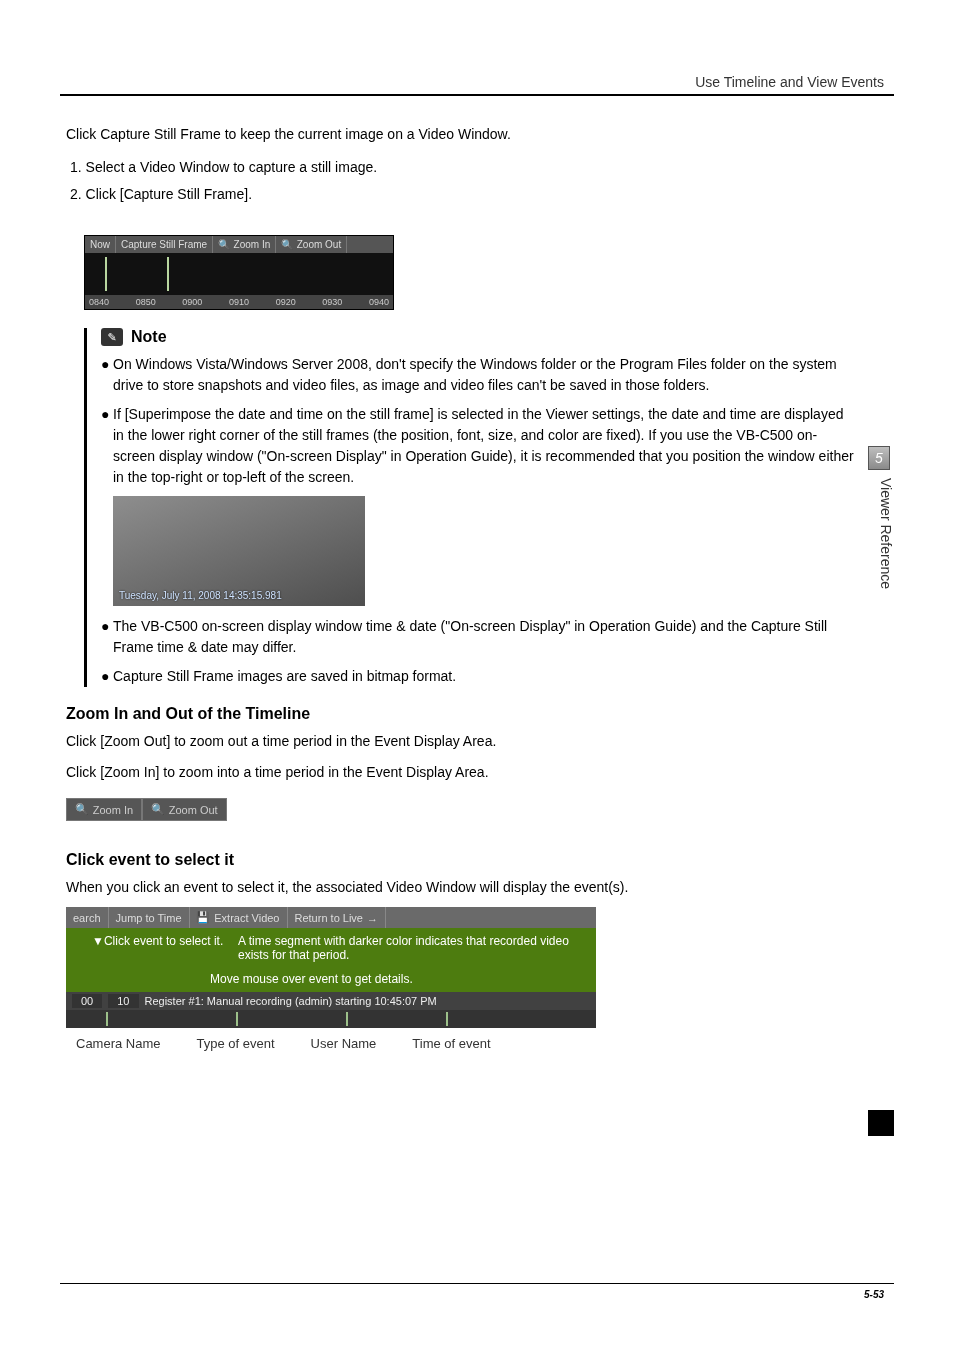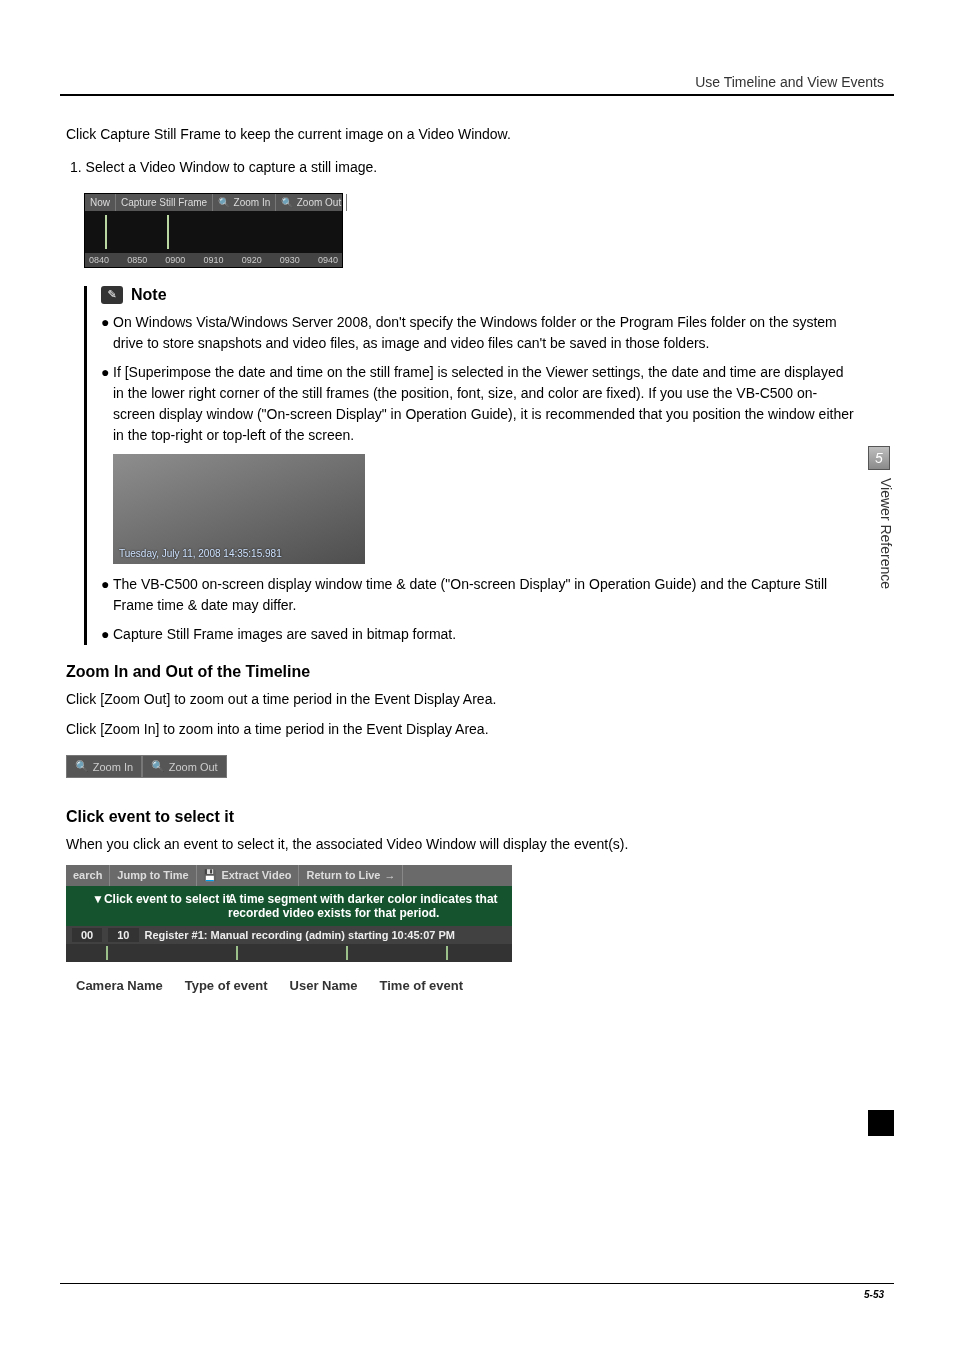--- a/index.html
+++ b/index.html
@@ -8,21 +8,21 @@
   .header-right { position: absolute; top: 74px; right: 70px; font-size: 14px; color: #333; }
   .top-rule { position: absolute; top: 94px; left: 60px; right: 60px; height: 2px; background: #000; }
   .side-tab { position: absolute; right: 64px; top: 446px; width: 22px; height: 24px; background: linear-gradient(#bfbfbf,#8a8a8a); border: 1px solid #555; font-size: 14px; font-style: italic; color:#fff; display:flex; align-items:center; justify-content:center; }
   .side-label { position: absolute; right: 60px; top: 478px; width: 22px; font-size: 14px; color:#333; writing-mode: vertical-rl; text-orientation: mixed; }
   .side-black { position: absolute; right: 60px; top: 1110px; width: 26px; height: 26px; background: #000; }
   .content { position: absolute; top: 120px; left: 66px; right: 100px; }
   .h3 { font-size: 17px; font-weight: bold; margin: 8px 0 10px 0; display:flex; align-items:center; gap:10px; }
   .sq { width: 11px; height: 11px; background:#000; display:inline-block; }
   .body { font-size: 14px; line-height: 1.45; margin: 4px 0 10px 0; }
   .steps { margin-left: 4px; font-size: 14px; line-height: 1.9; }
-  .fig-timeline { margin: 12px 0 18px 18px; width: 259px; background:#333; border:1px solid #000; }
+  .fig-timeline { margin: 28px 0 18px 18px; width: 310px; background:#333; border:1px solid #000; }
   .fig-timeline .bar { display:flex; background:#555; font-size:10px; color:#ddd; }
   .fig-timeline .bar .btn { padding:3px 5px; border-right:1px solid #777; display:flex; align-items:center; gap:3px; white-space:nowrap; }
   .fig-timeline .mid { height: 42px; background:#111; display:flex; }
   .fig-timeline .mid .tick { width:2px; background:#b9d7a0; margin: 4px 20px; }
   .fig-timeline .bot { background:#444; color:#ccc; font-size:9px; display:flex; justify-content:space-between; padding: 2px 4px; }
 
   .note-block { border-left: 3px solid #000; padding-left: 14px; margin: 6px 0 18px 18px; }
   .note-head { display:flex; align-items:center; gap:8px; margin-bottom:8px; }
   .note-icon { width:22px; height:18px; background:#333; border-radius:3px; color:#fff; font-size:11px; display:flex; align-items:center; justify-content:center; }
   .note-title { font-size: 16px; font-weight: bold; }
@@ -30,50 +30,51 @@
   .note-list .item { display:flex; margin-bottom: 8px; }
   .note-list .dot { width:12px; flex:none; }
   .note-list .txt { flex:1; }
   .note-img { width: 252px; height:110px; background: linear-gradient(160deg,#8e8e8e,#4e4e4e); position:relative; margin: 6px 0 10px 12px; }
   .note-img .stamp { position:absolute; bottom:3px; left:6px; right:6px; font-size:10px; color:#cfe3ff; text-shadow:0 0 2px #000; }
 
   .h3b { font-size: 16px; font-weight: bold; margin: 18px 0 8px 0; }
   .zoom-btns { display:inline-flex; background:#565656; color:#ccc; font-size:11px; margin: 6px 0 12px 0; }
   .zoom-btns .zb { padding:4px 8px; border:1px solid #777; display:flex; align-items:center; gap:4px; }
 
-  .fig-events { width: 446px; margin: 10px 0 6px 0; font-weight: bold; }
+  .fig-events { width: 530px; margin: 10px 0 6px 0; }
   .fig-events .bar2 { display:flex; background:#6a6a6a; color:#ddd; font-size:11px; }
   .fig-events .bar2 .cell { padding:4px 7px; border-right:1px solid #888; display:flex; align-items:center; gap:4px; white-space:nowrap; }
-  .fig-events .mid2 { background:#14532d; color:#fff; font-size:12px; padding:6px 10px 6px 34px; position:relative; }
+  .fig-events .mid2 { background:#4d7c0f; color:#fff; font-size:12px; padding:6px 10px 6px 44px; position:relative; }
   .fig-events .mid2 .callout { position:absolute; left:26px; top:6px; font-size:12px; line-height:1.3; }
   .fig-events .mid2 .hint1 { margin-left: 128px; }
   .fig-events .mid2 .hint2 { margin-left: 100px; margin-top:10px; }
   .fig-events .strip { background:#414141; color:#eee; font-size:11px; padding:2px 6px; display:flex; align-items:center; }
   .fig-events .strip .num { background:#333; padding:1px 9px; margin-right:6px; }
   .fig-events .strip2 { height:18px; background:#333; position:relative; }
   .fig-events .strip2 .m { position:absolute; top:2px; width:2px; height:14px; background:#9cc08a; }
-  .fig-events .labels { display:flex; gap:22px; font-size:13px; margin-top:16px; margin-left:10px; color:#333; }
+  .fig-events .labels { display:flex; gap:36px; font-size:13px; margin-top:8px; margin-left:10px; color:#333; }
 
   .pagenum { position:absolute; bottom: 48px; right: 70px; font-size: 10px; font-style: italic; font-weight: bold; }
   .bot-rule { position:absolute; bottom: 64px; left:60px; right:60px; height:1px; background:#000; }
 </style>
 </head>
 <body>
 
 <div class="page">
   <div class="header-right">Use Timeline and View Events</div>
   <div class="top-rule"></div>
   <div class="side-tab">5</div>
   <div class="side-label">Viewer Reference</div>
   <div class="side-black"></div>
 
   <div class="content">
     <div class="body">Click Capture Still Frame to keep the current image on a Video Window.</div>
     <div class="steps">
       <div>1.   Select a Video Window to capture a still image.</div>
+      <div>2.   Click [Capture Still Frame].</div>
     </div>
 
     <div class="fig-timeline">
       <div class="bar">
         <div class="btn">Now</div>
         <div class="btn">Capture Still Frame</div>
         <div class="btn">
             <span>🔍</span>
             <span>Zoom In</span>
           </div>
@@ -155,20 +156,21 @@
             <span>Extract Video</span>
           </div>
         <div class="cell">
             <span>Return to Live</span>
             <span> →</span>
           </div>
       </div>
       <div class="mid2">
         <div class="callout">▼<span>Click event to select it.</span></div>
         <div class="hint1">A time segment with darker color indicates that recorded video exists for that period.</div>
+        <div class="hint2">Move mouse over event to get details.</div>
       </div>
       <div class="strip">
         <span class="num">00</span>
         <span class="num">10</span>
         <span>Register #1: Manual recording (admin) starting  10:45:07 PM</span>
       </div>
       <div class="strip2">
         <div class="m" style="left:40px"></div>
         <div class="m" style="left:170px"></div>
         <div class="m" style="left:280px"></div>

